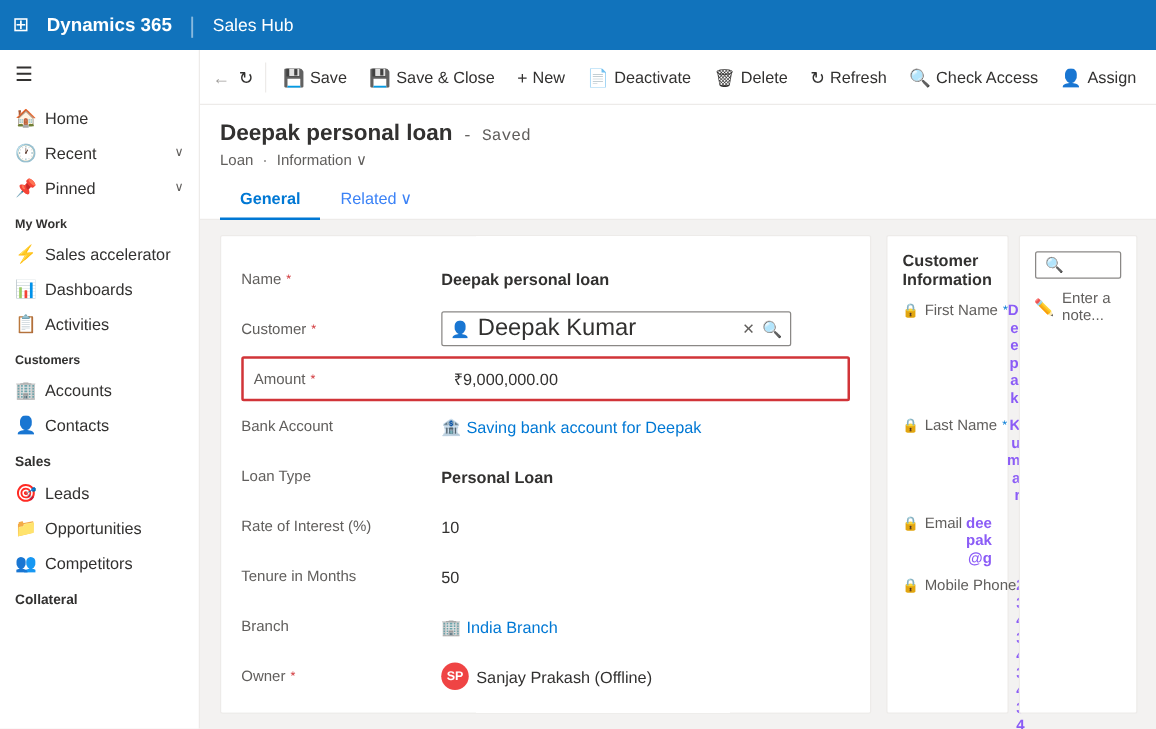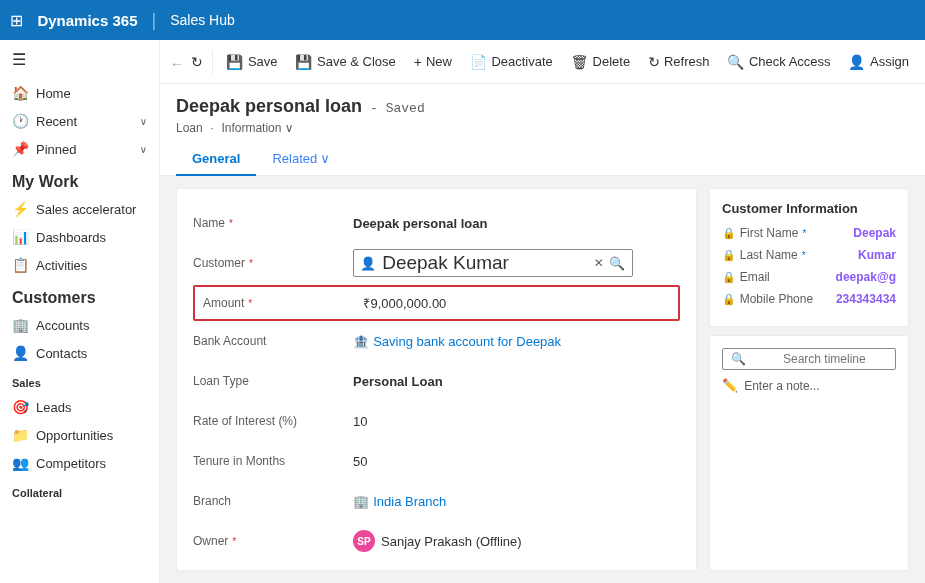--- a/index.html
+++ b/index.html
@@ -61,21 +61,21 @@
       padding: 6px 12px;
       cursor: pointer;
       color: #323130;
       font-size: 13px;
       gap: 8px;
     }
     .sidebar-item-icon { font-size: 14px; color: #605e5c; width: 16px; text-align: center; }
     .sidebar-item-label { flex: 1; }
     .sidebar-item-chevron { font-size: 10px; color: #605e5c; }
     .sidebar-customers-header {
-      font-size: 16px;
+      font-size: 10px;
       font-weight: 700;
       color: #323130;
       padding: 10px 12px 4px;
     }
     .sidebar-bottom-label {
       font-size: 11px;
       font-weight: 700;
       color: #323130;
       padding: 10px 12px 4px;
     }
@@ -255,35 +255,35 @@
     
     .owner-avatar {
       display: inline-flex;
       align-items: center;
       gap: 6px;
     }
     .avatar-circle {
       width: 22px;
       height: 22px;
       border-radius: 50%;
-      background: #ec4899;
+      background: #ef4444;
       color: white;
       font-size: 10px;
       font-weight: 600;
       display: flex;
       align-items: center;
       justify-content: center;
     }
 
     
     .right-panel {
       width: 200px;
       flex-shrink: 0;
       display: flex;
-      flex-direction: column;
+      flex-direction: row;
       gap: 8px;
     }
 
     .info-card {
       background: #fff;
       border: 1px solid #edebe9;
       border-radius: 2px;
       padding: 12px;
     }
     .info-card-title {

